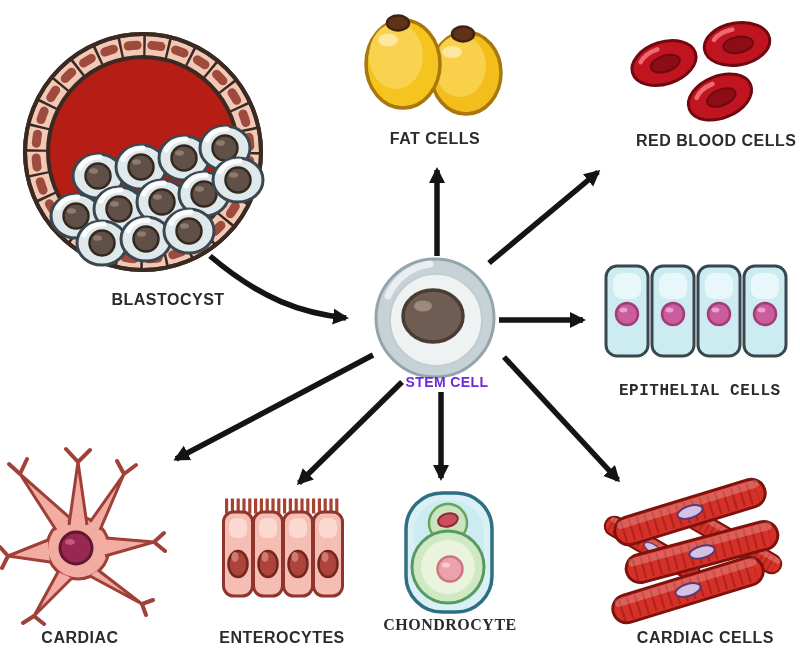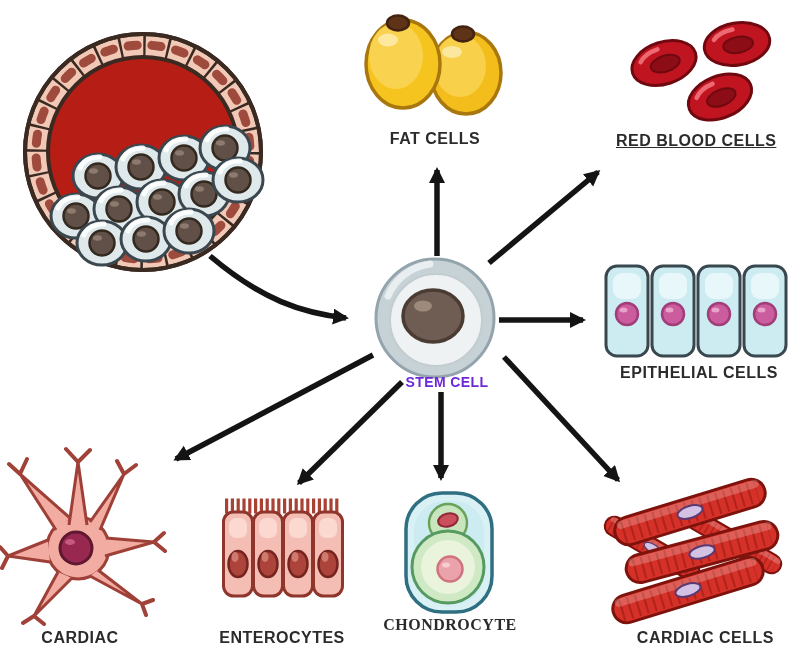--- a/index.html
+++ b/index.html
@@ -151,28 +151,29 @@
       <path d="M437,256 L437,170" marker-end="url(#ah)"></path>
       <path d="M489,263 L598,172" marker-end="url(#ah)"></path>
       <path d="M499,320 L583,320" marker-end="url(#ah)"></path>
       <path d="M373,355 L176,459" marker-end="url(#ah)"></path>
       <path d="M402,382 L299,483" marker-end="url(#ah)"></path>
       <path d="M441,392 L441,478" marker-end="url(#ah)"></path>
       <path d="M504,357 L618,480" marker-end="url(#ah)"></path>
     </g>
   </svg>
 
+  <div class="label" style="left:68px; top:291px; width:200px;">BLASTOCYST</div>
 
   <div class="label" style="left:355px; top:130px; width:160px;">FAT CELLS</div>
 
-  <div class="label" style="left:616px; top:132px; width:160px;text-decoration:underline;">RED BLOOD CELLS</div>
+  <div class="label" style="left:636px; top:132px; width:160px;">RED BLOOD CELLS</div>
 
   <div class="label big" style="left:367px; top:374px; width:160px;">STEM CELL</div>
 
-  <div class="label" style="left:619px; top:364px; width:160px;">EPITHELIAL CELLS</div>
+  <div class="label" style="left:619px; top:382px; width:160px;font-family:Liberation Mono, monospace;">EPITHELIAL CELLS</div>
 
   <div class="label" style="left:0px; top:629px; width:160px;">CARDIAC</div>
 
   <div class="label" style="left:202px; top:629px; width:160px;text-align:center;">ENTEROCYTES</div>
 
   <div class="label" style="left:370px; top:616px; width:160px;font-family:Liberation Serif, serif;">CHONDROCYTE</div>
 
   <div class="label" style="left:614px; top:629px; width:160px;text-align:right;">CARDIAC CELLS</div>
 
 </div>

